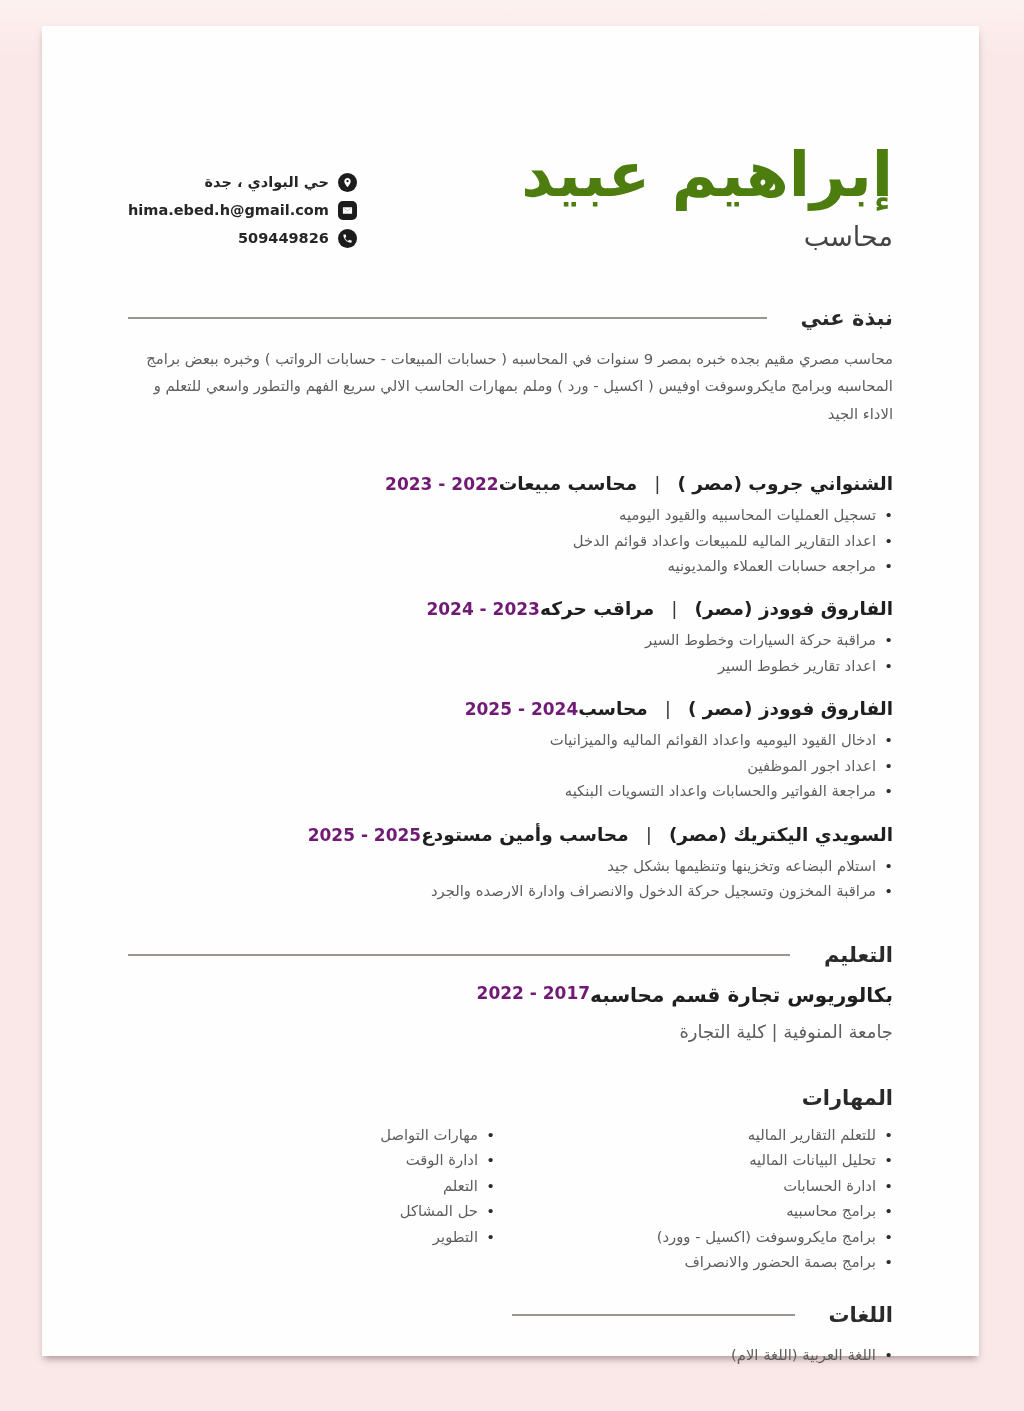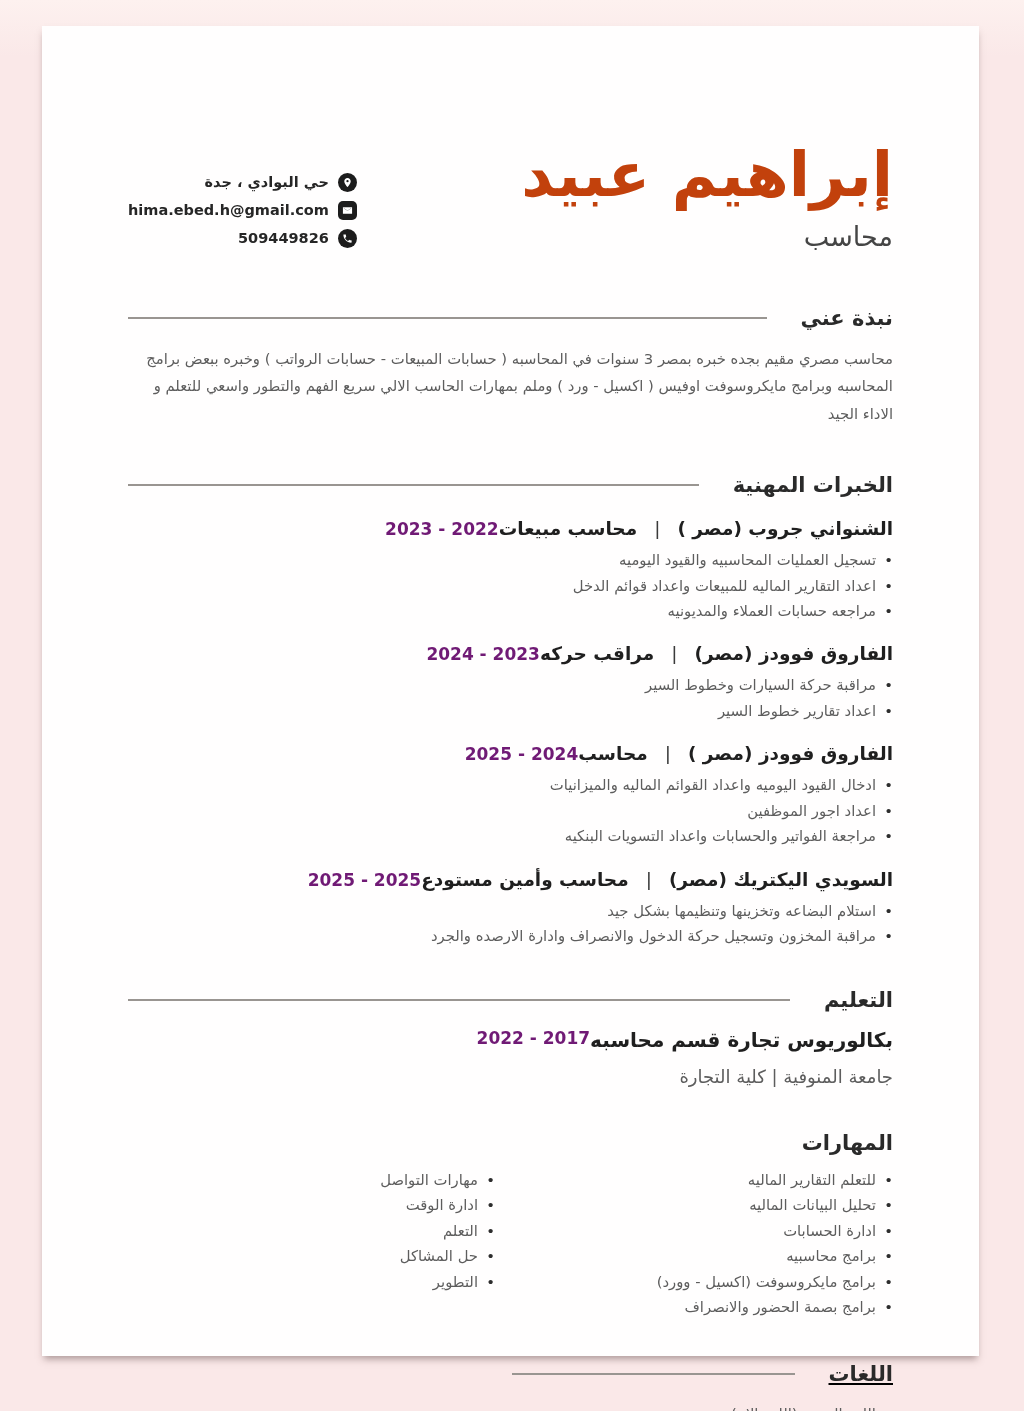--- a/index.html
+++ b/index.html
@@ -16,21 +16,21 @@
     position:absolute; left:42px; top:26px;
     width:937px; height:1330px;
     background:#fffefe;
     box-shadow:0 5px 7px -2px rgba(96,72,72,.5);
   }
   .inner { padding:116px 86px 0 86px; direction:rtl; text-align:right; }
 
   
   .header { display:flex; justify-content:space-between; align-items:flex-end; }
   .name {
-    font-size:62px; font-weight:900; color:#c2410c;
+    font-size:62px; font-weight:900; color:#4d7c0f;
     line-height:1.08; margin:0; letter-spacing:0;
   }
   .subtitle { font-size:27px; color:#454545; margin-top:12px; }
   .contact { display:flex; flex-direction:column; gap:9px; align-items:flex-start; padding-bottom:4px; }
   .contact-row { display:flex; align-items:center; gap:9px; }
   .icon-circle {
     width:19px; height:19px; border-radius:50%;
     background:#1c1c1c; display:flex; align-items:center; justify-content:center;
     flex:0 0 19px;
   }
@@ -41,21 +41,21 @@
   
   .sec-head { display:flex; align-items:center; gap:34px; }
   .sec-head h2 { font-size:21px; font-weight:800; color:#2a2a2a; margin:0; white-space:nowrap; }
   .rule { flex:1 1 auto; height:2px; background:#999591; }
   .rule.short { flex:0 0 283px; }
 
   .section-about   { margin-top:54px; }
   .section-exp     { margin-top:46px; }
   .section-edu     { margin-top:40px; }
   .section-skills  { margin-top:44px; }
-  .section-lang    { margin-top:40px;text-decoration:underline; }
+  .section-lang    { margin-top:26px; }
 
   .about-text { margin:15px 0 0; font-size:14.8px; color:#5d5d5d; line-height:1.85; }
 
   
   .job { margin-top:21px; }
   .job:first-of-type { margin-top:17px; }
   .job-head { display:flex; align-items:baseline; }
   .job-title { display:flex; gap:17px; font-size:18.5px; font-weight:800; color:#1f1f1f; align-items:baseline; }
   .pipe { color:#3a3a3a; font-weight:400; }
   .dates { margin-inline-start:auto; direction:ltr; font-weight:800; font-size:17px; color:#701a75; white-space:nowrap; }
@@ -122,28 +122,24 @@
           <span class="contact-text ltr">509449826</span>
         </div>
       </div>
     </div>
 
     <div class="section-about">
       <div class="sec-head">
         <h2>نبذة عني</h2>
         <div class="rule"></div>
       </div>
-      <p class="about-text">محاسب مصري مقيم بجده خبره بمصر 3 سنوات في المحاسبه ( حسابات المبيعات - حسابات الرواتب ) وخبره ببعض برامج المحاسبه وبرامج مايكروسوفت اوفيس ( اكسيل - ورد )  وملم بمهارات الحاسب الالي سريع الفهم والتطور واسعي للتعلم و الاداء الجيد</p>
+      <p class="about-text">محاسب مصري مقيم بجده خبره بمصر 9 سنوات في المحاسبه ( حسابات المبيعات - حسابات الرواتب ) وخبره ببعض برامج المحاسبه وبرامج مايكروسوفت اوفيس ( اكسيل - ورد )  وملم بمهارات الحاسب الالي سريع الفهم والتطور واسعي للتعلم و الاداء الجيد</p>
     </div>
 
     <div class="section-exp">
-      <div class="sec-head">
-        <h2>الخبرات المهنية</h2>
-        <div class="rule"></div>
-      </div>
 
       <div class="job">
         <div class="job-head">
           <div class="job-title">
             <span>الشنواني جروب (مصر )</span>
             <span class="pipe">|</span>
             <span>محاسب مبيعات</span>
           </div>
           <div class="dates">2023 - 2022</div>
         </div>

